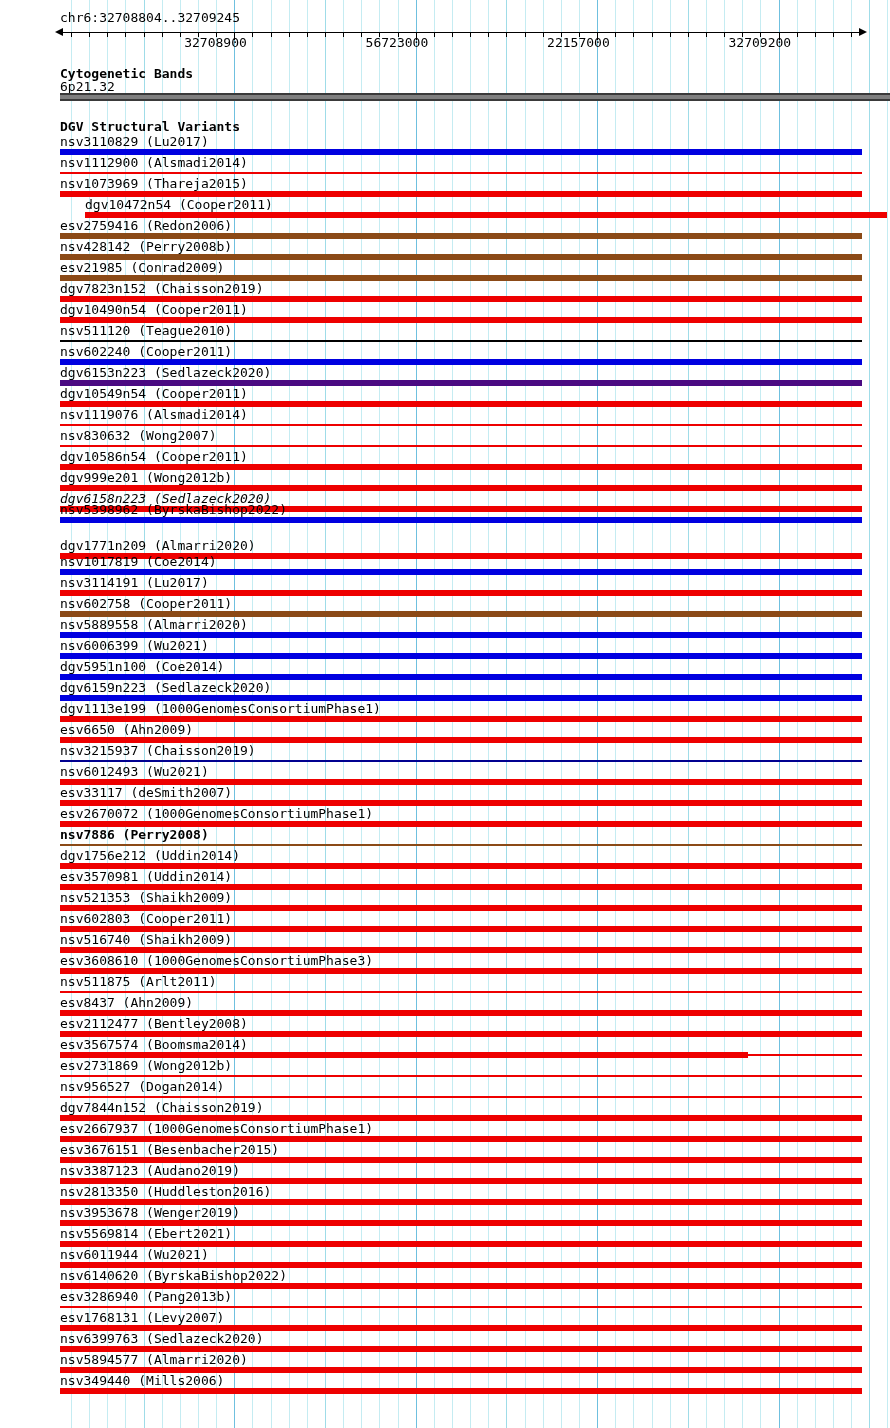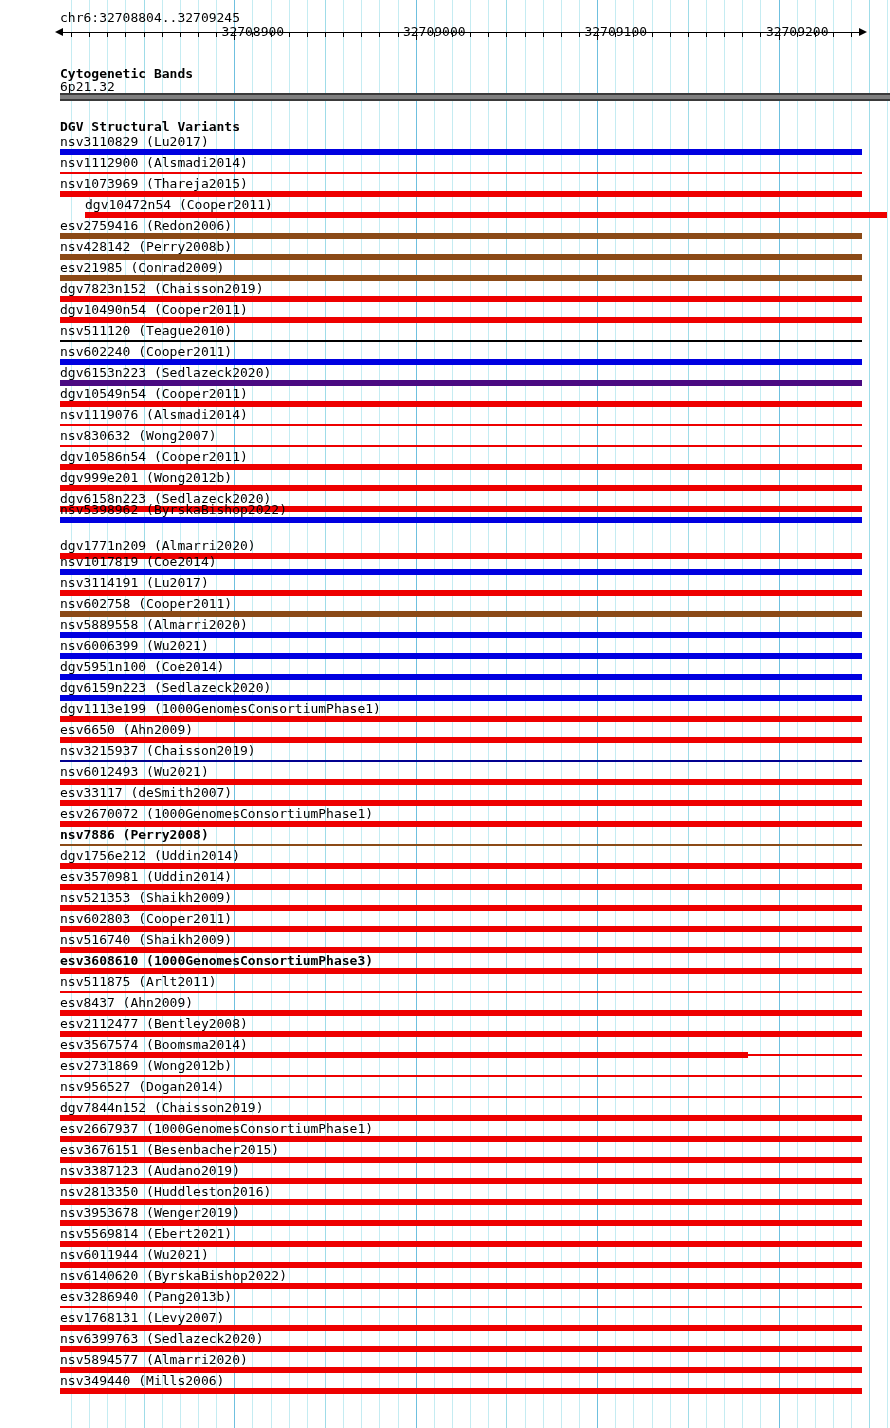--- a/index.html
+++ b/index.html
@@ -9,21 +9,21 @@
     font-size:13px;color:#000;overflow:hidden;
   }
   #grid{position:absolute;left:0;top:0;width:890px;height:1428px;z-index:0}
   .gl{position:absolute;top:0;bottom:0;width:1px}
   #content{position:absolute;left:0;top:0;width:890px;height:1428px;z-index:1}
   .hdr{position:absolute;left:60px;top:10px;white-space:pre}
   #ruler-line{position:absolute;left:60px;top:32px;width:802px;height:1px;background:#000}
   .tick{position:absolute;width:1px;background:#000}
   .tick.minor{top:33px;height:4px}
   .tick.major{top:33px;height:7px}
-  .ticklabel{position:absolute;top:24px;width:100px;margin-left:-50px;text-align:right;white-space:pre}
+  .ticklabel{position:absolute;top:35px;width:100px;margin-left:-50px;text-align:left;white-space:pre}
   .arrow{position:absolute;top:28px;width:0;height:0;border-top:4px solid transparent;border-bottom:4px solid transparent}
   .arrow.left{left:55px;border-right:8px solid #000}
   .arrow.right{left:859px;border-left:8px solid #000}
   .section-title{position:absolute;left:60px;font-weight:bold;white-space:pre}
   #cyto-title{top:66px}
   #cyto-band-label{position:absolute;left:60px;top:79px;white-space:pre}
   #cyto-bar{position:absolute;left:60px;top:93px;width:830px;height:4px;
     background:#7f7f7f;border-top:2px solid #3a3a3a;border-bottom:2px solid #3a3a3a}
   #dgv-title{top:119px}
   #rows{position:absolute;left:0;top:135px;width:890px}
@@ -129,22 +129,22 @@
         <div class="tick minor" style="left: 706px;"></div>
         <div class="tick minor" style="left: 724.1px;"></div>
         <div class="tick minor" style="left: 742.2px;"></div>
         <div class="tick minor" style="left: 760.4px;"></div>
         <div class="tick major" style="left: 778.5px;"></div>
         <div class="tick minor" style="left: 796.7px;"></div>
         <div class="tick minor" style="left: 814.8px;"></div>
         <div class="tick minor" style="left: 833px;"></div>
         <div class="tick minor" style="left: 851.1px;"></div>
         <div class="ticklabel" style="left: 234.2px;">32708900</div>
-        <div class="ticklabel" style="left: 415.6px;">32709000</div>
-        <div class="ticklabel" style="left: 597.1px;">32709100</div>
+        <div class="ticklabel" style="left: 415.6px;">56723000</div>
+        <div class="ticklabel" style="left: 597.1px;">22157000</div>
         <div class="ticklabel" style="left: 778.5px;">32709200</div>
       </div>
   </div>
 
   <div class="section-title" id="cyto-title">Cytogenetic Bands</div>
   <div id="cyto-band-label">6p21.32</div>
   <div id="cyto-bar"></div>
 
   <div class="section-title" id="dgv-title">DGV Structural Variants</div>
 
@@ -210,21 +210,21 @@
         <div class="vbar" style="background: rgb(238, 0, 0); width: 802px; top: 16px; height: 2px;"></div>
       </div>
       <div class="vrow" style="top: 315px;">
         <div class="vlabel">dgv10586n54 (Cooper2011)</div>
         <div class="vbar" style="background: rgb(238, 0, 0); width: 802px; top: 14px; height: 6px;"></div>
       </div>
       <div class="vrow" style="top: 336px;">
         <div class="vlabel">dgv999e201 (Wong2012b)</div>
         <div class="vbar" style="background: rgb(238, 0, 0); width: 802px; top: 14px; height: 6px;"></div>
       </div>
-      <div class="vrow" style="top: 357px;">
+      <div class="vrow" style="top: 357px; font-style: italic;">
         <div class="vlabel">dgv6158n223 (Sedlazeck2020)</div>
         <div class="vbar" style="background: rgb(238, 0, 0); width: 802px; top: 14px; height: 6px;"></div>
       </div>
       <div class="vrow" style="top: 368px; text-decoration: underline;">
         <div class="vlabel">nsv5398962 (ByrskaBishop2022)</div>
         <div class="vbar" style="background: rgb(0, 0, 224); width: 802px; top: 14px; height: 6px;"></div>
       </div>
       <div class="vrow" style="top: 404px;">
         <div class="vlabel">dgv1771n209 (Almarri2020)</div>
         <div class="vbar" style="background: rgb(238, 0, 0); width: 802px; top: 14px; height: 6px;"></div>
@@ -298,21 +298,21 @@
         <div class="vbar" style="background: rgb(238, 0, 0); width: 802px; top: 14px; height: 6px;"></div>
       </div>
       <div class="vrow" style="top: 777px;">
         <div class="vlabel">nsv602803 (Cooper2011)</div>
         <div class="vbar" style="background: rgb(238, 0, 0); width: 802px; top: 14px; height: 6px;"></div>
       </div>
       <div class="vrow" style="top: 798px; text-align: right;">
         <div class="vlabel">nsv516740 (Shaikh2009)</div>
         <div class="vbar" style="background: rgb(238, 0, 0); width: 802px; top: 14px; height: 6px;"></div>
       </div>
-      <div class="vrow" style="top: 819px; font-weight: bold;">
+      <div class="vrow" style="top: 819px;">
         <div class="vlabel">esv3608610 (1000GenomesConsortiumPhase3)</div>
         <div class="vbar" style="background: rgb(238, 0, 0); width: 802px; top: 14px; height: 6px;"></div>
       </div>
       <div class="vrow" style="top: 840px;">
         <div class="vlabel">nsv511875 (Arlt2011)</div>
         <div class="vbar" style="background: rgb(238, 0, 0); width: 802px; top: 16px; height: 2px;"></div>
       </div>
       <div class="vrow" style="top: 861px;">
         <div class="vlabel">esv8437 (Ahn2009)</div>
         <div class="vbar" style="background: rgb(238, 0, 0); width: 802px; top: 14px; height: 6px;"></div>

